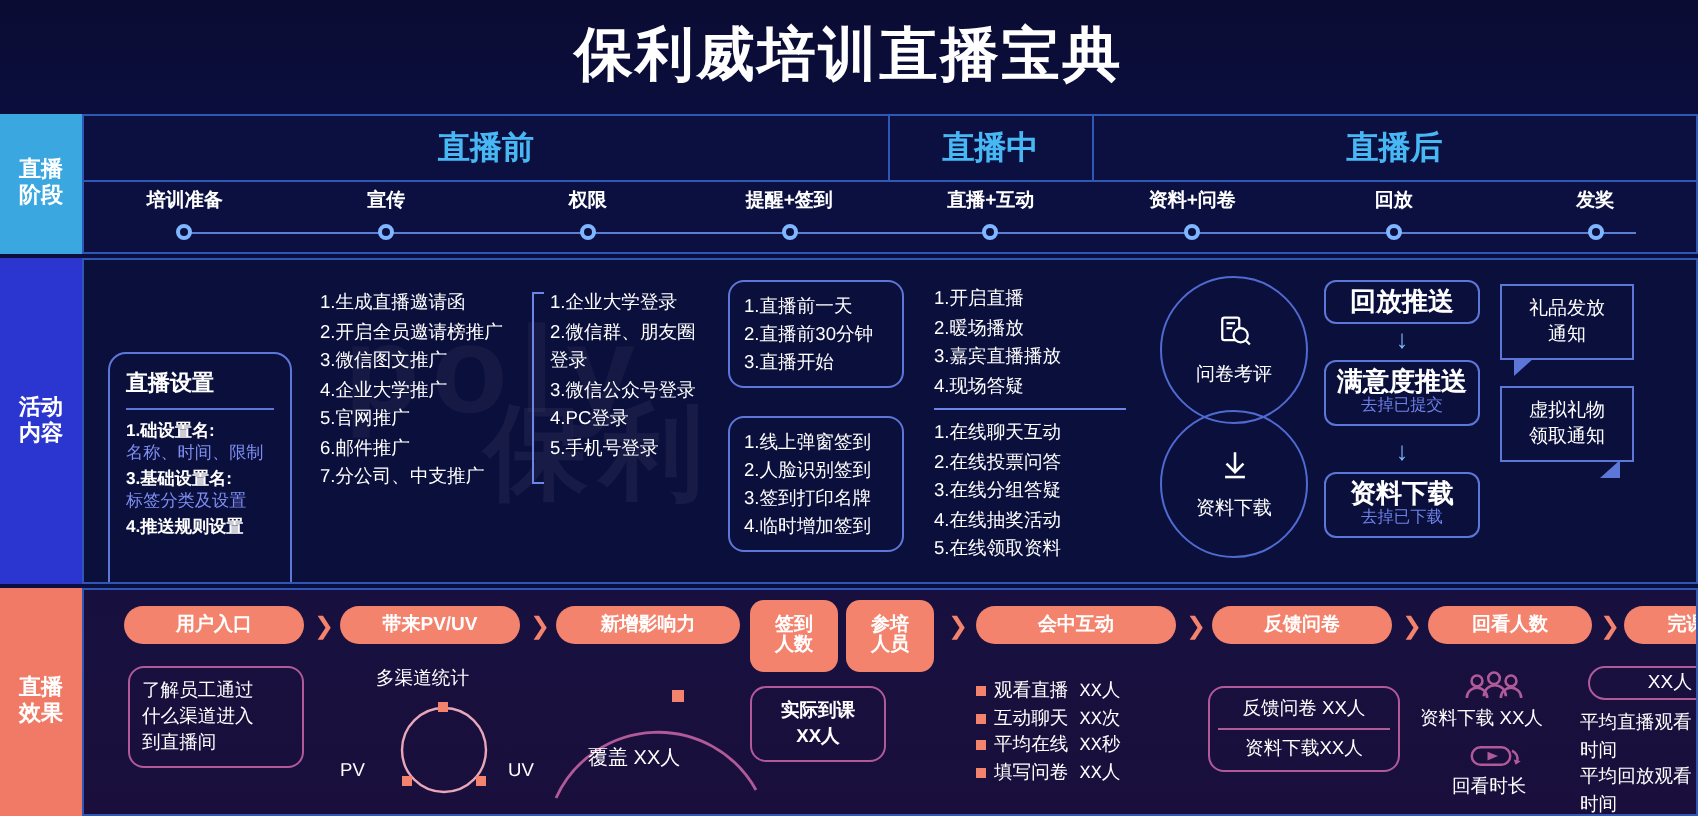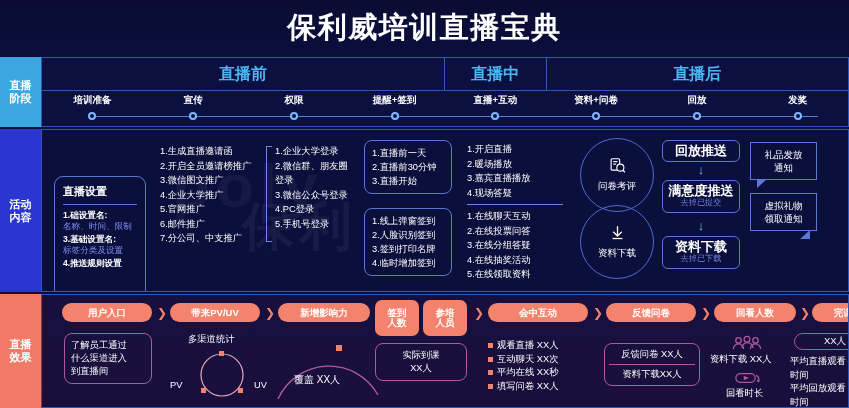--- a/index.html
+++ b/index.html
@@ -413,25 +413,25 @@
       </svg>
       <div class="etext" style="left:128px;top:84px;">PV</div>
       <div class="etext" style="left:212px;top:84px;">UV</div>
 
       <svg style="position:absolute;left:232px;top:44px;" width="110" height="62">
         <path d="M4,60 A56,56 0 0,1 104,56" fill="none" stroke="#b05a9a" stroke-width="1.4"></path>
         <rect x="62" y="6" width="6" height="6" fill="#f4836d"></rect>
       </svg>
       <div class="etext" style="left:252px;top:78px;font-size:10px;">覆盖 XX人</div>
 
-      <div class="ebox" style="left:333px;top:48px;width:92px;text-align:center;">
+      <div class="ebox" style="left:333px;top:48px;width:68px;text-align:center;font-weight:bold;">
         实际到课<br>XX人
       </div>
 
-      <div class="etext bullet-list" style="left:446px;top:44px;">
+      <div class="etext bullet-list" style="left:446px;top:44px;font-family:Liberation Mono, monospace;">
         <div><span class="bt"></span><span>观看直播 XX人</span></div>
         <div><span class="bt"></span><span>互动聊天 XX次</span></div>
         <div><span class="bt"></span><span>平均在线 XX秒</span></div>
         <div><span class="bt"></span><span>填写问卷 XX人</span></div>
       </div>
 
       <div class="ebox" style="left:562px;top:48px;width:96px;text-align:center;padding:4px 4px;">
         <div>反馈问卷 XX人</div>
         <div style="height:1px;background:#b05a9a;margin:3px 0;"></div>
         <div>资料下载XX人</div>

